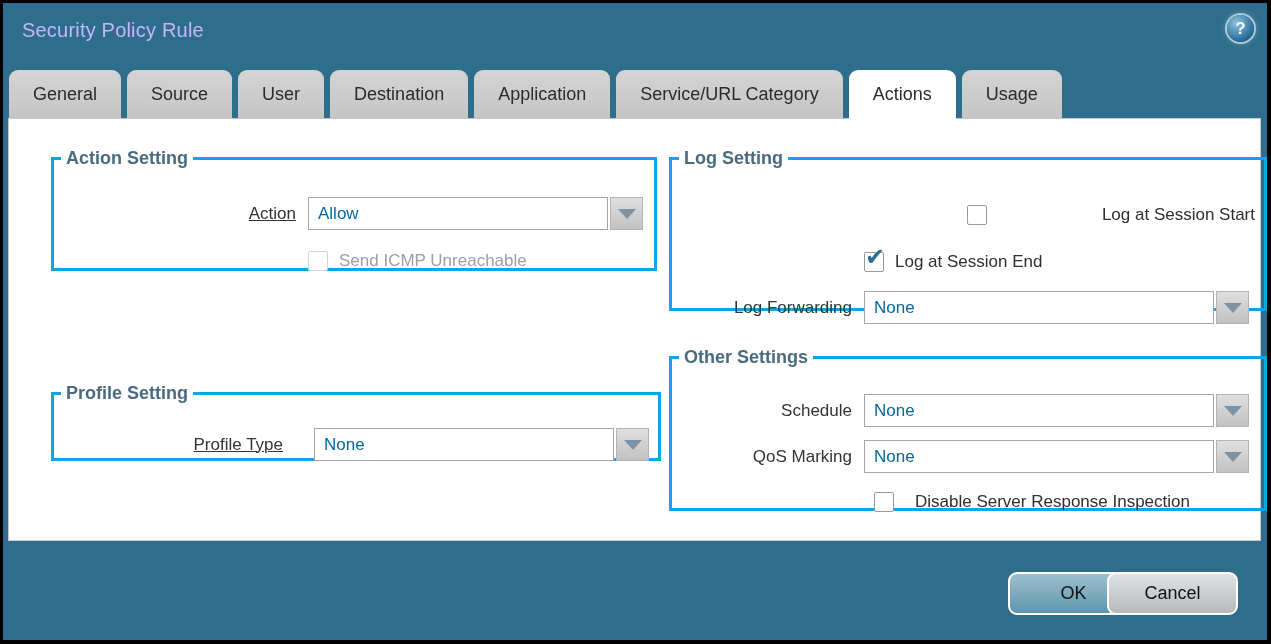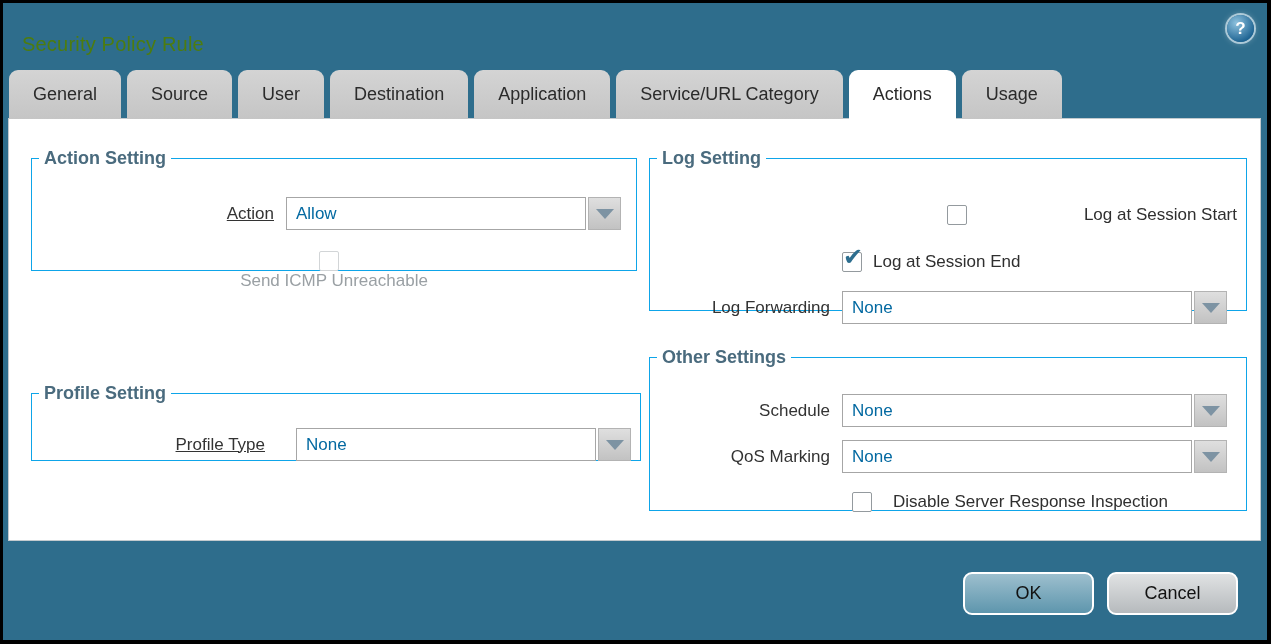--- a/index.html
+++ b/index.html
@@ -6,22 +6,22 @@
   body { font-family:"Liberation Sans", sans-serif; background:#555; }
   .window {
     position:relative; width:1271px; height:644px;
     background:#000; overflow:hidden;
   }
   .window-bg {
     position:absolute; left:3px; top:3px; width:1264px; height:637px;
     background:#2e6d8c;
   }
   .title {
-    position:absolute; left:22px; top:33px;
-    font-size:20px; color:#4d7c0f; letter-spacing:0.2px; z-index:2;text-align:center;
+    position:absolute; left:22px; top:19px;
+    font-size:20px; color:#c4b5fd; letter-spacing:0.2px; z-index:2;text-align:center;
   }
   .help {
     position:absolute; right:17px; top:15px; width:27px; height:27px;
     border-radius:50%;
     background:radial-gradient(circle at 35% 30%, #8ec2de, #1d6392 75%);
     box-shadow:0 0 0 2px rgba(225,240,248,0.65), 0 0 7px rgba(255,255,255,0.45);
     color:#fff; font-weight:bold; font-size:17px;
     display:flex; align-items:center; justify-content:center; z-index:2;
   }
   .tabs {
@@ -33,21 +33,21 @@
     border-radius:9px 9px 0 0;
     padding:0 24px; display:flex; align-items:center;
     font-size:18px; color:#2b2b2b; cursor:default;
   }
   .tab.active { background:#fff; }
   .panel {
     position:absolute; left:8px; top:118px; width:1253px; height:423px;
     background:#fff; border:1px solid #c3cace; z-index:2;
   }
   fieldset {
-    position:absolute; border:1px solid #0ea5e9; padding:0;
+    position:absolute; border:3px solid #0ea5e9; padding:0;margin-left:20px;
   }
   legend {
     font-weight:bold; color:#4a6b7e; font-size:18px;
     padding:0 5px; margin-left:7px; white-space:nowrap;
   }
   #fs-action  { left:22px;  top:29px;  width:606px; height:123px; }
   #fs-log     { left:640px; top:29px;  width:598px; height:163px; }
   #fs-profile { left:22px;  top:264px; width:610px; height:78px;  }
   #fs-other   { left:640px; top:228px; width:598px; height:164px; }
   .row {
@@ -94,21 +94,21 @@
   .cb.disabled { border-color:#d2d5d7; }
   .cb-label { font-size:17px; color:#2f2f2f; white-space:nowrap; }
   .cb-label.disabled { color:#9aa0a4; }
   .btn {
     position:absolute; top:572px; width:131px; height:43px;
     border:2px solid #fff; border-radius:9px;
     font-size:18px; color:#121212; z-index:2;
     display:flex; align-items:center; justify-content:center; cursor:pointer;
     font-family:"Liberation Sans", sans-serif;
   }
-  .btn-ok { left:963px; background:linear-gradient(#9dbfce,#5e96ad); }
+  .btn-ok { left:1008px; background:linear-gradient(#9dbfce,#5e96ad); }
   .btn-cancel { left:1107px; background:linear-gradient(#e0e2e3,#b6babd); }
 </style>
 </head>
 <body>
 
 <div class="window">
   <div class="window-bg"></div>
 
   <div class="title">Security Policy Rule</div>
   <div class="help">?</div>
@@ -130,21 +130,21 @@
       <legend>Action Setting</legend>
       <div class="row" style="top:28px;">
         <div class="lbl lbl-l">Action</div>
         <div class="combo">
           <input class="field field-l" readonly="" value="Allow" style="">
           <div class="dbtn">
             <div class="tri"></div>
           </div>
         </div>
       </div>
-      <div class="row" style="top:82px;flex-direction:column;">
+      <div class="row" style="top:82px;">
         <div class="spacer-l"></div>
         <div class="cb disabled">
           
         </div>
         <div class="cb-label disabled">Send ICMP Unreachable</div>
       </div>
     </fieldset>
 
     <fieldset id="fs-log">
       <legend>Log Setting</legend>

